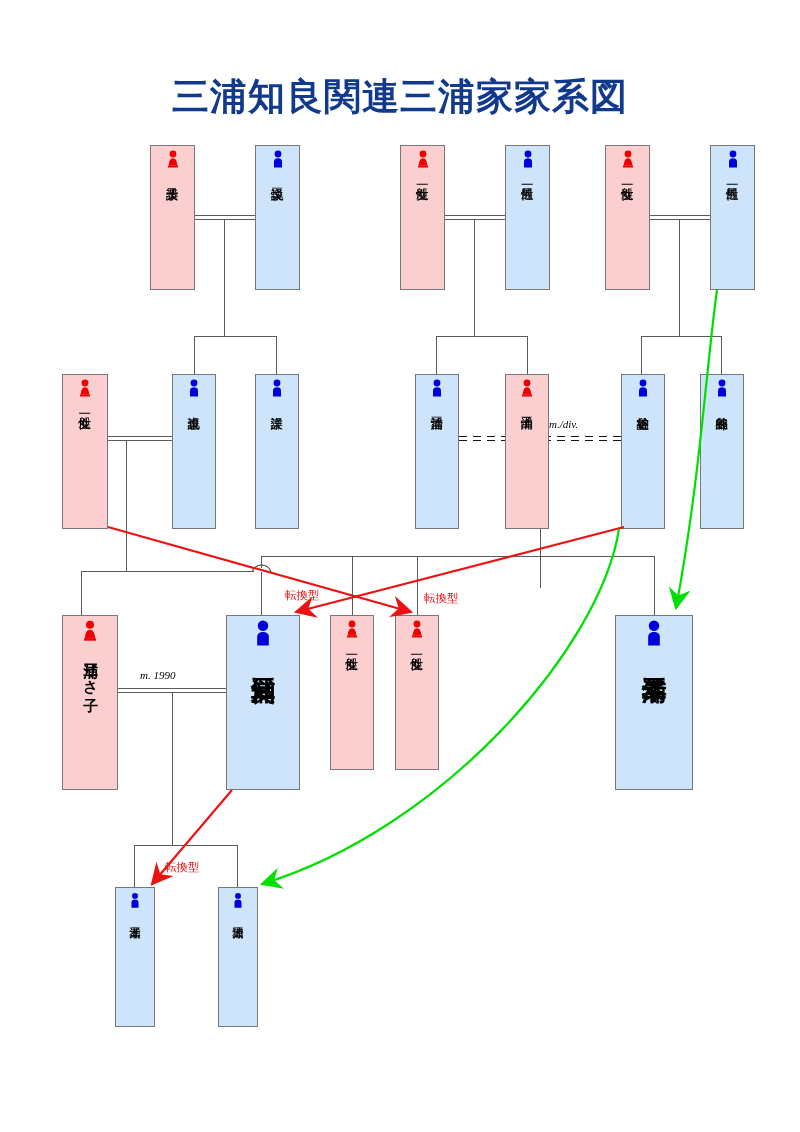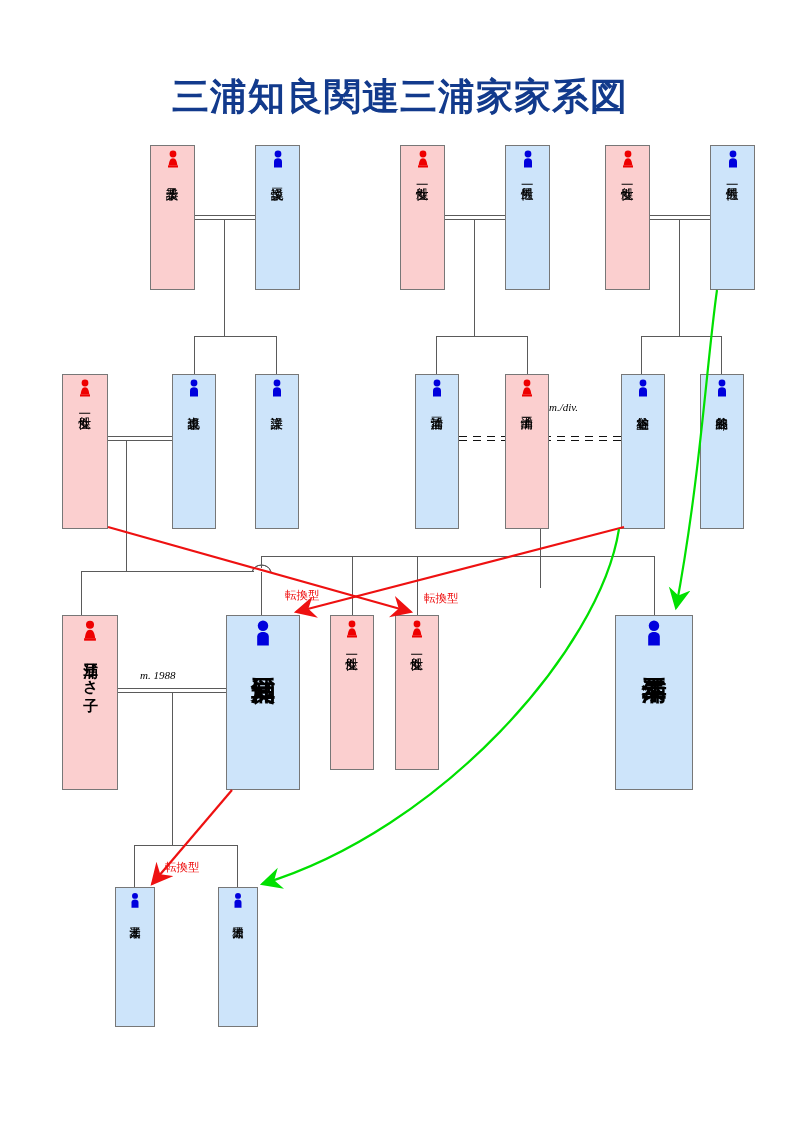--- a/index.html
+++ b/index.html
@@ -114,21 +114,21 @@
   <div class="ln vl" style="left:721px;top:336px;height:38px;"></div>
 
   <div class="marr" style="left:108px;top:436px;width:64px;height:5px;">
       <i class="a"></i>
       <i class="b"></i>
     </div>
   <div class="ln vl" style="left:126px;top:441px;height:130px;"></div>
 
   <div class="dashrow" style="left:459px;top:436px;width:162px;"></div>
   <div class="dashrow" style="left:459px;top:440px;width:162px;"></div>
-  <div class="mlabel" style="left:549px;top:401px;">m./div.</div>
+  <div class="mlabel" style="left:549px;top:418px;">m./div.</div>
   <div class="ln vl" style="left:540px;top:441px;height:147px;"></div>
 
   <div class="ln hl" style="left:81px;top:571px;width:180px;"></div>
   <div class="ln vl" style="left:81px;top:571px;height:44px;"></div>
 
   <div class="ln hl" style="left:261px;top:556px;width:394px;"></div>
   <div class="ln vl" style="left:261px;top:556px;height:59px;"></div>
   <div class="ln vl" style="left:352px;top:556px;height:59px;"></div>
   <div class="ln vl" style="left:417px;top:556px;height:59px;"></div>
   <div class="ln vl" style="left:654px;top:556px;height:59px;"></div>
@@ -136,21 +136,21 @@
   <svg class="hops" viewBox="0 0 800 1132">
     <path d="M252,572 A10,10 0 0 1 271,572" fill="none" stroke="#5a5a5a" stroke-width="1"></path>
     <rect x="254" y="568" width="15" height="4" fill="#ffffff"></rect>
     <path d="M252,572 A10,10 0 0 1 271,572" fill="none" stroke="#5a5a5a" stroke-width="1"></path>
   </svg>
 
   <div class="marr" style="left:118px;top:688px;width:108px;height:5px;">
       <i class="a"></i>
       <i class="b"></i>
     </div>
-  <div class="mlabel" style="left:140px;top:669px;">m. 1988</div>
+  <div class="mlabel" style="left:140px;top:669px;">m. 1990</div>
   <div class="ln vl" style="left:172px;top:693px;height:152px;"></div>
 
   <div class="ln hl" style="left:134px;top:845px;width:104px;"></div>
   <div class="ln vl" style="left:134px;top:845px;height:42px;"></div>
   <div class="ln vl" style="left:237px;top:845px;height:42px;"></div>
 
   <div class="person f" style="left:150px;top:145px;width:45px;height:145px;">
     <span class="icon">
       <svg width="16" height="22" viewBox="0 0 16 22">
           <circle cx="8" cy="4" r="3.4" fill="#ee0000"></circle>

